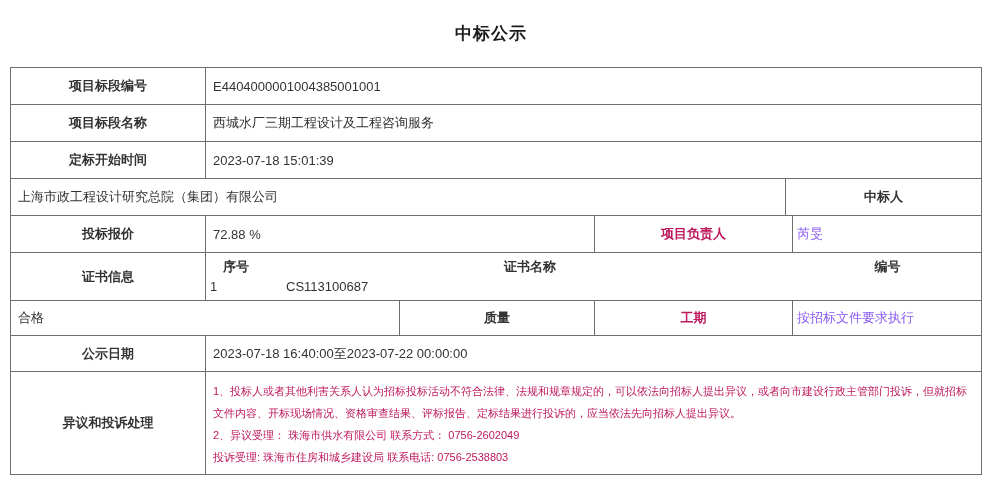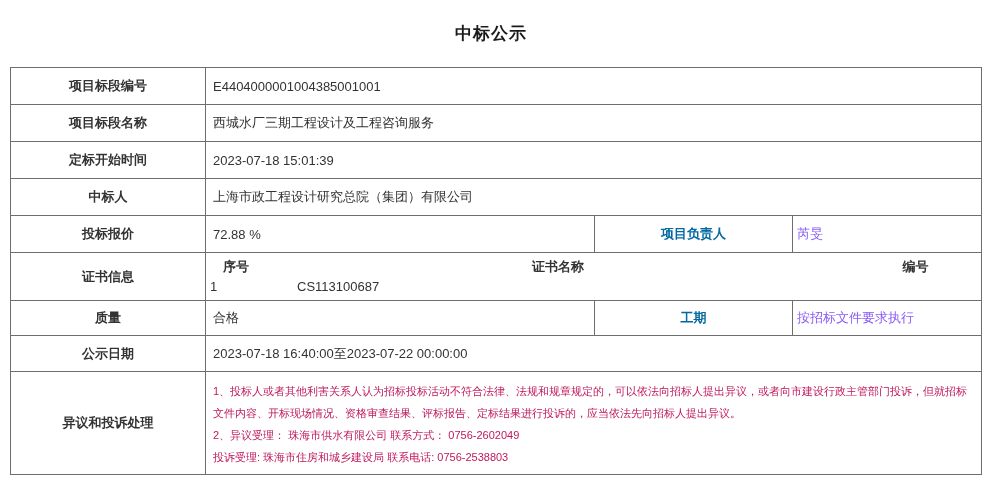--- a/index.html
+++ b/index.html
@@ -31,42 +31,42 @@
     width:195px; flex:0 0 195px;
     justify-content:center;
     font-weight:bold; color:#333333;
     text-align:center;
     padding:0 6px;
   }
   .value-cell { flex:1 1 auto; padding:0 8px 0 7px; color:#333333; }
   .mid-label-cell {
     width:198px; flex:0 0 198px;
     justify-content:center;
-    font-weight:bold; color:#0369a1;
+    font-weight:bold; color:#be185d;
     padding:0 6px;
   }
   .right-value-cell { width:188px; flex:0 0 188px; padding:0 4px; color:#8b5cf6; }
   .h37 { min-height:37px; }
   .h48 { min-height:48px; }
   .h35 { min-height:35px; }
   .h36 { min-height:36px; }
   .h95 { min-height:95px; }
 
   
   .cert-area { flex:1 1 auto; display:flex; flex-direction:column; justify-content:center; padding:3px 0; }
-  .cert-line { display:flex; line-height:20px;gap:28px; }
+  .cert-line { display:flex; line-height:20px; }
   .cert-col-no { width:60px; flex:0 0 60px; }
   .cert-col-name { width:528px; flex:0 0 528px; }
   .cert-col-code { flex:1 1 auto; }
   .cert-head .cert-col-no,
   .cert-head .cert-col-name,
   .cert-head .cert-col-code { text-align:center; font-weight:bold; }
   .cert-data .cert-col-no { padding-left:4px; }
   .cert-data .cert-col-name { padding-left:10px; }
-  .cert-data .cert-col-code { padding-left:3px; }
+  .cert-data .cert-col-code { padding-left:3px;margin-left:17px; }
 
   
   .dispute-cell {
     flex:1 1 auto;
     display:block;
     padding:8px 6px 6px 7px;
     line-height:22px;
     font-size:11px;
     color:#be185d;
   }
@@ -88,22 +88,22 @@
     <div class="cell label-cell">项目标段名称</div>
     <div class="cell value-cell">西城水厂三期工程设计及工程咨询服务</div>
   </div>
 
   <div class="trow h37">
     <div class="cell label-cell">定标开始时间</div>
     <div class="cell value-cell">2023-07-18 15:01:39</div>
   </div>
 
   <div class="trow h37">
+    <div class="cell value-cell">上海市政工程设计研究总院（集团）有限公司</div>
     <div class="cell label-cell">中标人</div>
-    <div class="cell value-cell">上海市政工程设计研究总院（集团）有限公司</div>
   </div>
 
   <div class="trow h37">
     <div class="cell label-cell">投标报价</div>
     <div class="cell value-cell">72.88 %</div>
     <div class="cell mid-label-cell">项目负责人</div>
     <div class="cell right-value-cell">芮旻</div>
   </div>
 
   <div class="trow h48">
@@ -115,22 +115,22 @@
         <span class="cert-col-code">编号</span>
       </div>
       <div class="cert-line cert-data">
         <span class="cert-col-no">1</span>
         <span class="cert-col-code">CS113100687</span>
       </div>
     </div>
   </div>
 
   <div class="trow h35">
+    <div class="cell value-cell">合格</div>
     <div class="cell label-cell">质量</div>
-    <div class="cell value-cell">合格</div>
     <div class="cell mid-label-cell">工期</div>
     <div class="cell right-value-cell">按招标文件要求执行</div>
   </div>
 
   <div class="trow h36">
     <div class="cell label-cell">公示日期</div>
     <div class="cell value-cell">2023-07-18 16:40:00至2023-07-22 00:00:00</div>
   </div>
 
   <div class="trow h95">

